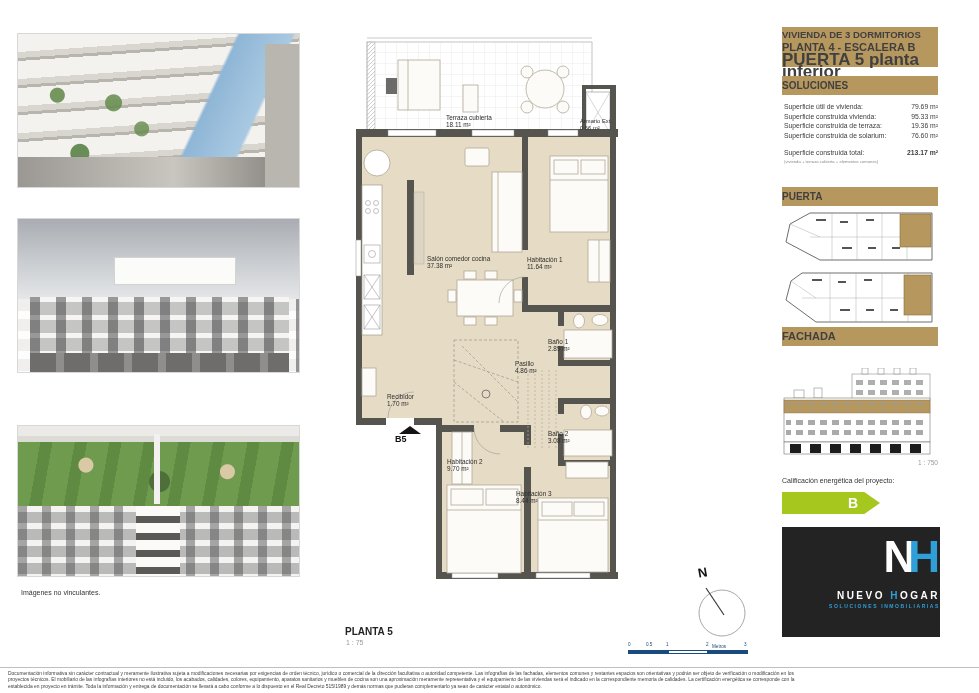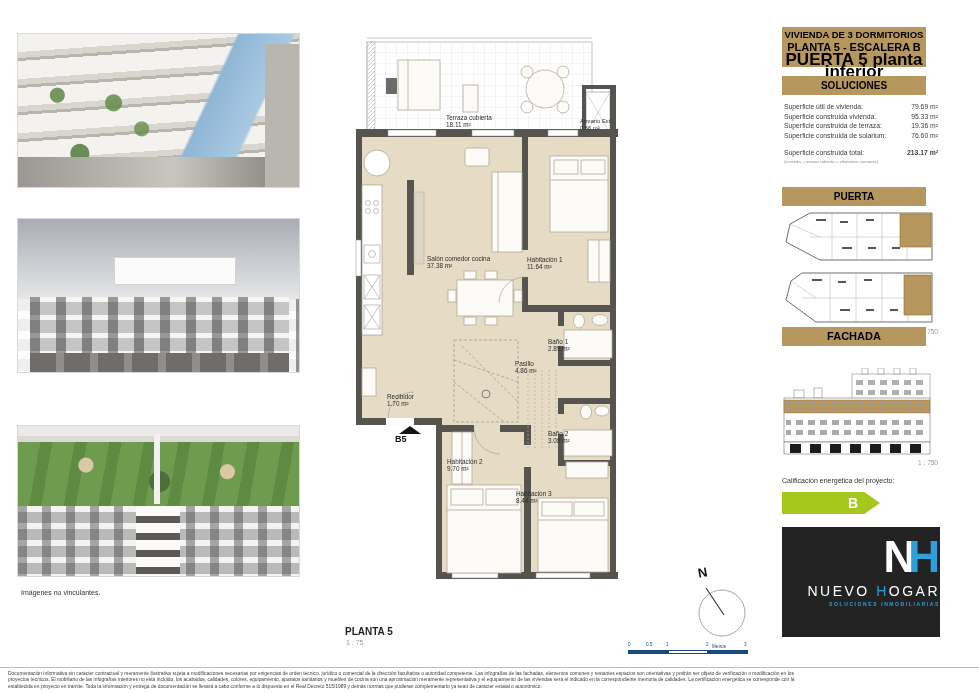--- a/index.html
+++ b/index.html
@@ -3,34 +3,34 @@
 <meta charset="utf-8">
 <style>
   html,body{margin:0;padding:0;background:#ffffff;}
   body{font-family:"Liberation Sans", sans-serif;}
   .sheet{position:relative;width:979px;height:693px;background:#fff;overflow:hidden;}
   .abs{position:absolute;}
   
   .render{position:absolute;left:17px;width:283px;border:1px solid #d8d8d8;box-sizing:border-box;overflow:hidden;}
   .caption{position:absolute;left:21px;top:589px;font-size:7px;color:#333;}
   
-  .tanbox{position:absolute;left:782px;width:144px;background:#b6975e;color:#000000;text-align:center;font-weight:bold;}
+  .tanbox{position:absolute;left:782px;width:156px;background:#b6975e;color:#404040;text-align:left;font-weight:bold;}
   .supers{position:absolute;left:784px;width:154px;font-size:6.8px;color:#3c3c3c;}
   .srow{display:flex;justify-content:space-between;margin-bottom:2.6px;}
   .srow .v{text-align:right;}
   .scale-note{position:absolute;left:782px;width:156px;text-align:right;font-size:6.5px;color:#9a9a9a;}
   .energy-label{position:absolute;left:782px;top:477px;font-size:7px;color:#333;}
   .energy-arrow{position:absolute;left:782px;top:492px;width:98px;height:22px;background:#a6c71e;
     clip-path:polygon(0 0,84% 0,100% 50%,84% 100%,0 100%);color:#fff;font-weight:bold;font-size:14px;
     display:flex;align-items:center;justify-content:flex-end;padding-right:22px;box-sizing:border-box;}
   .logo{position:absolute;left:782px;top:527px;width:158px;height:110px;background:#232323;text-align:right;}
   .mono{margin-top:8px;font-weight:bold;font-size:44px;line-height:44px;}
   .mono .n{color:#fff;}
   .mono .h{color:#2e9fd8;margin-left:-7px;}
-  .lname{margin-top:4px;color:#fff;font-weight:normal;font-size:14px;letter-spacing:2.5px;}
+  .lname{margin-top:11px;color:#fff;font-weight:bold;font-size:10px;letter-spacing:2.5px;}
   .lname .h{color:#2e9fd8;}
   .lsub{margin-top:2px;color:#2e9fd8;font-size:5px;letter-spacing:1.6px;font-weight:bold;}
   
   .plan{position:absolute;left:352px;top:30px;width:318px;height:562px;}
   .plansvg{position:absolute;left:0;top:0;}
   .rlabel{position:absolute;font-size:6.4px;line-height:7.4px;color:#2e2e2e;}
   .plantitle{position:absolute;left:345px;top:626px;font-size:10px;font-weight:bold;color:#222;}
   .planscale{position:absolute;left:346px;top:639px;font-size:7px;color:#9a9a9a;}
   .compass{position:absolute;left:686px;top:563px;width:72px;height:82px;}
   .compass .nl{position:absolute;left:12px;top:2px;font-size:13px;font-weight:bold;color:#111;transform:rotate(-10deg);}
@@ -304,21 +304,21 @@
     <span class="tick" style="left:78px">2</span>
     <span class="tick" style="left:116px">3</span>
     <span class="metros">Metros</span>
     <div class="sbseg" style="left:0;width:40px;background:#1b4a7e"></div>
     <div class="sbseg" style="left:40px;width:40px;background:#fff;border:1px solid #1b4a7e"></div>
     <div class="sbseg" style="left:80px;width:40px;background:#1b4a7e"></div>
   </div>
 
   <div class="tanbox" style="top:27px;height:40px;padding-top:2px;box-sizing:border-box">
     <div style="font-size:9.5px;line-height:12px">VIVIENDA DE 3 DORMITORIOS</div>
-    <div style="font-size:11px;line-height:12.5px">PLANTA 5 - ESCALERA B</div>
+    <div style="font-size:11px;line-height:12.5px">PLANTA 4 - ESCALERA B</div>
     <div style="font-size:17px;line-height:12.5px">PUERTA 5 planta inferior</div>
   </div>
 
   <div class="tanbox" style="top:76px;height:19px;font-size:10px;line-height:19px">SOLUCIONES</div>
 
   <div class="supers" style="top:103px">
     <div class="srow">
       <span>Superficie útil de vivienda:</span>
       <span class="v">79.69 m²</span>
     </div>

